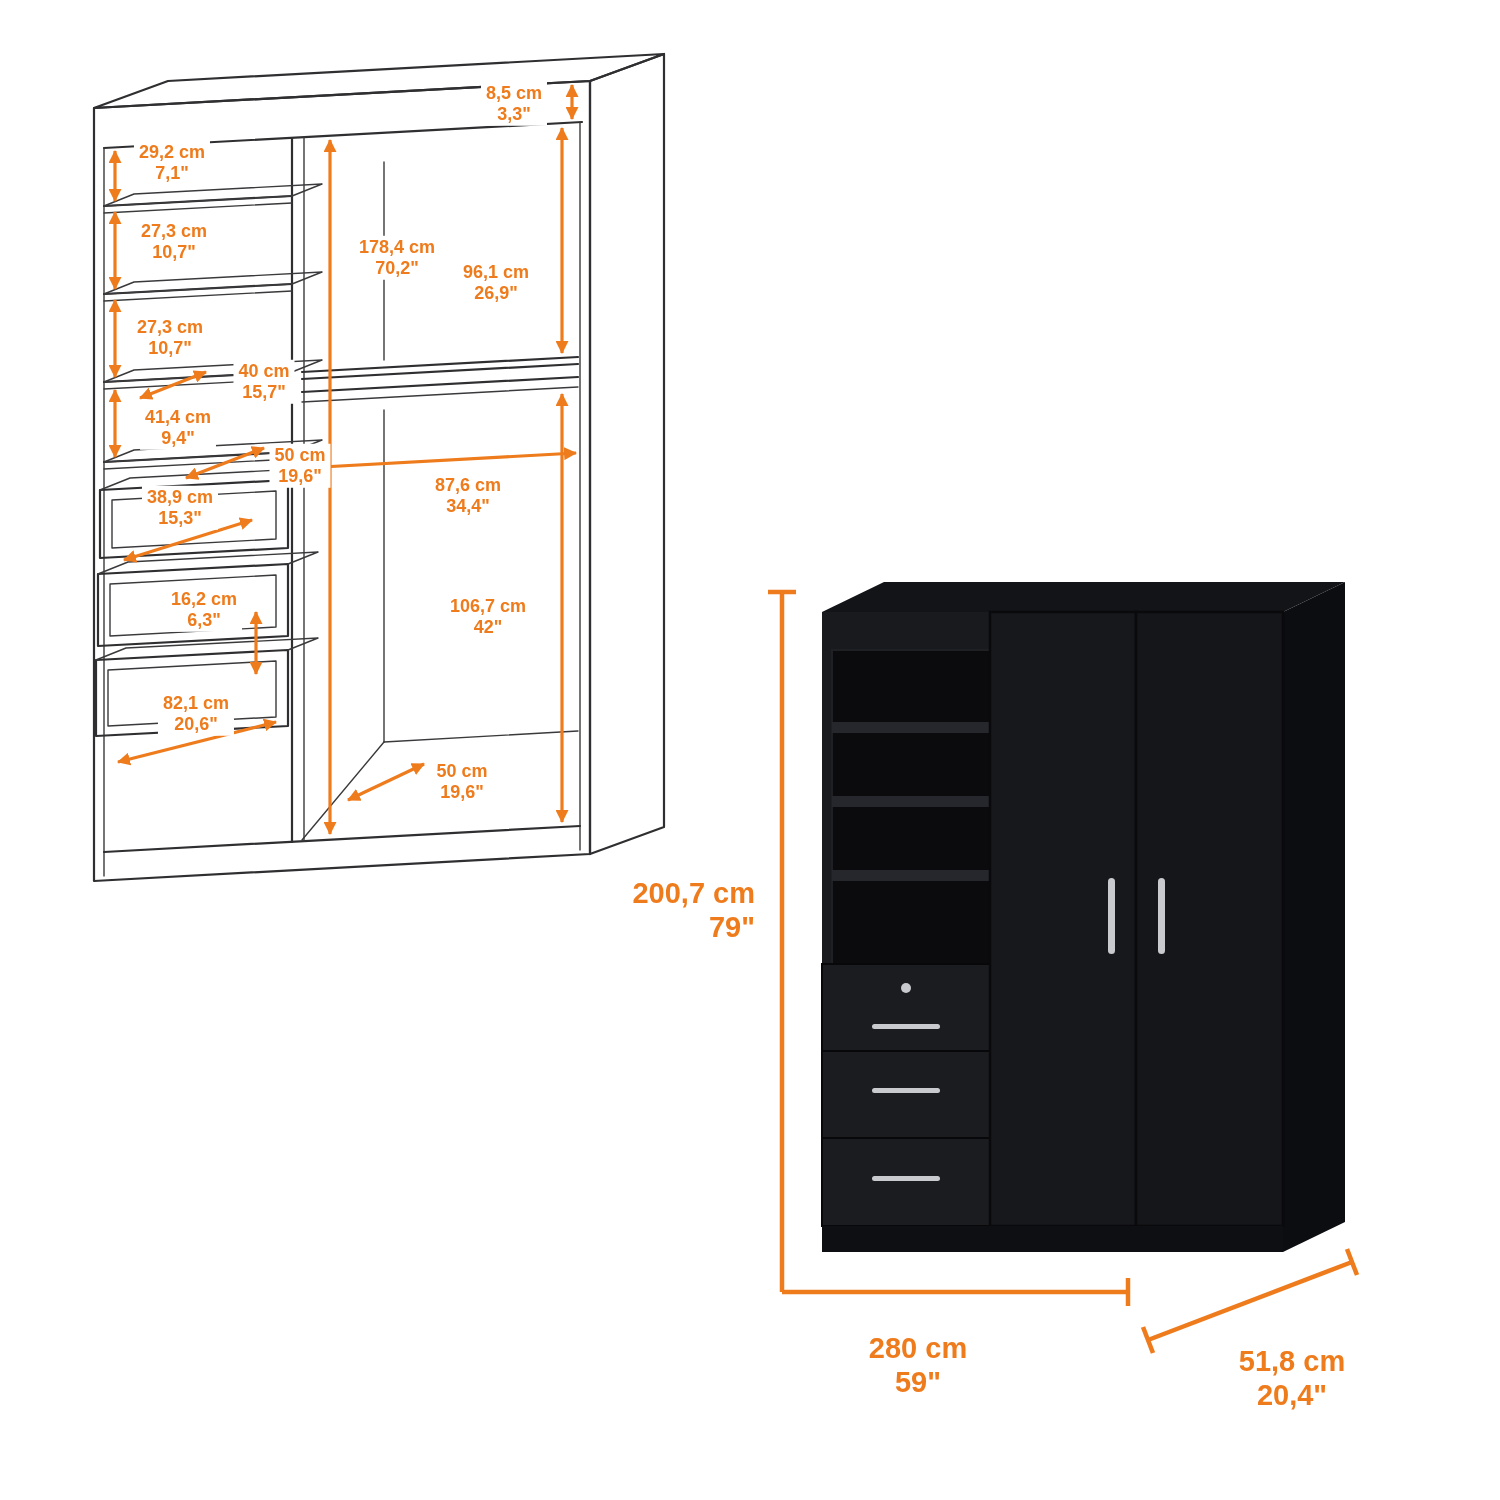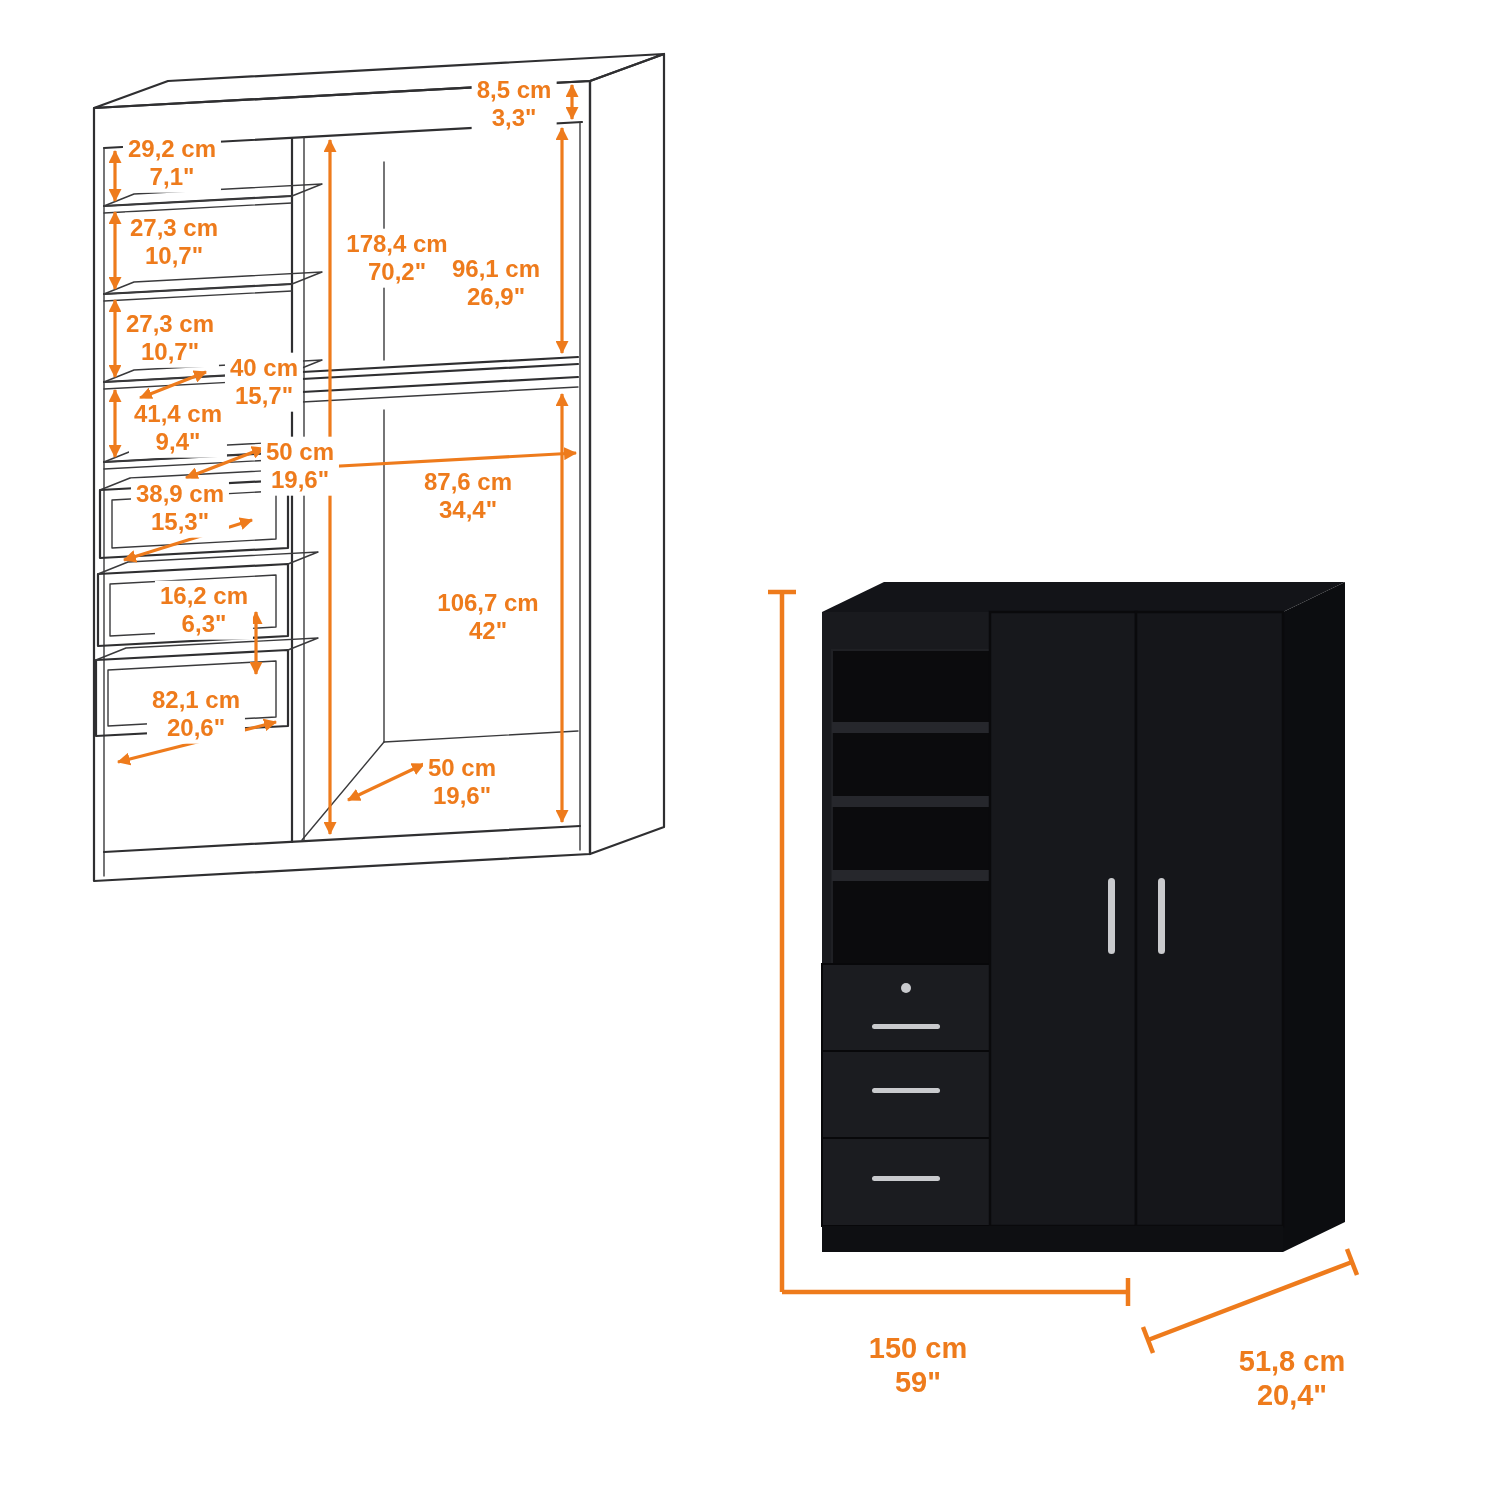--- a/index.html
+++ b/index.html
@@ -13,21 +13,21 @@
   .wf1 { stroke:#3a3a3c; stroke-width:1.4; fill:none; stroke-linejoin:round; stroke-linecap:round; }
 
   
   .dim  { stroke:#EE7B1C; stroke-width:3.2; fill:none; stroke-linecap:butt; }
   .dimp { stroke:#EE7B1C; stroke-width:4.5; fill:none; stroke-linecap:butt; }
 
   
   .dim-label { position:absolute; transform:translate(-50%,-50%);
                display:flex; flex-direction:column; align-items:center;
                background:#ffffff; padding:1px 5px;
-               color:#EE7B1C; font-weight:700; font-size:24px; line-height:1.18;
+               color:#EE7B1C; font-weight:700; font-size:18px; line-height:1.18;
                white-space:nowrap; text-align:center; }
   .dim-label.product { font-size:29px; }
   .dim-label.right-align { transform:translate(-100%,-50%); align-items:flex-end; text-align:right; }
 </style>
 </head>
 <body>
 
 <div id="canvas">
 
   <svg id="scene" width="1500" height="1500" viewBox="0 0 1500 1500">
@@ -203,22 +203,26 @@
   </div>
   <div class="dim-label" style="left:196px;top:714px">
     <span>82,1 cm</span>
     <span>20,6"</span>
   </div>
   <div class="dim-label" style="left:462px;top:782px">
     <span>50 cm</span>
     <span>19,6"</span>
   </div>
 
+  <div class="dim-label product right-align" style="left:760px;top:910px">
+    <span>200,7 cm</span>
+    <span>79"</span>
+  </div>
   <div class="dim-label product" style="left:918px;top:1365px">
-    <span>150 cm</span>
+    <span>280 cm</span>
     <span>59"</span>
   </div>
   <div class="dim-label product" style="left:1292px;top:1378px">
     <span>51,8 cm</span>
     <span>20,4"</span>
   </div>
 
 </div>
 
 </body></html>

